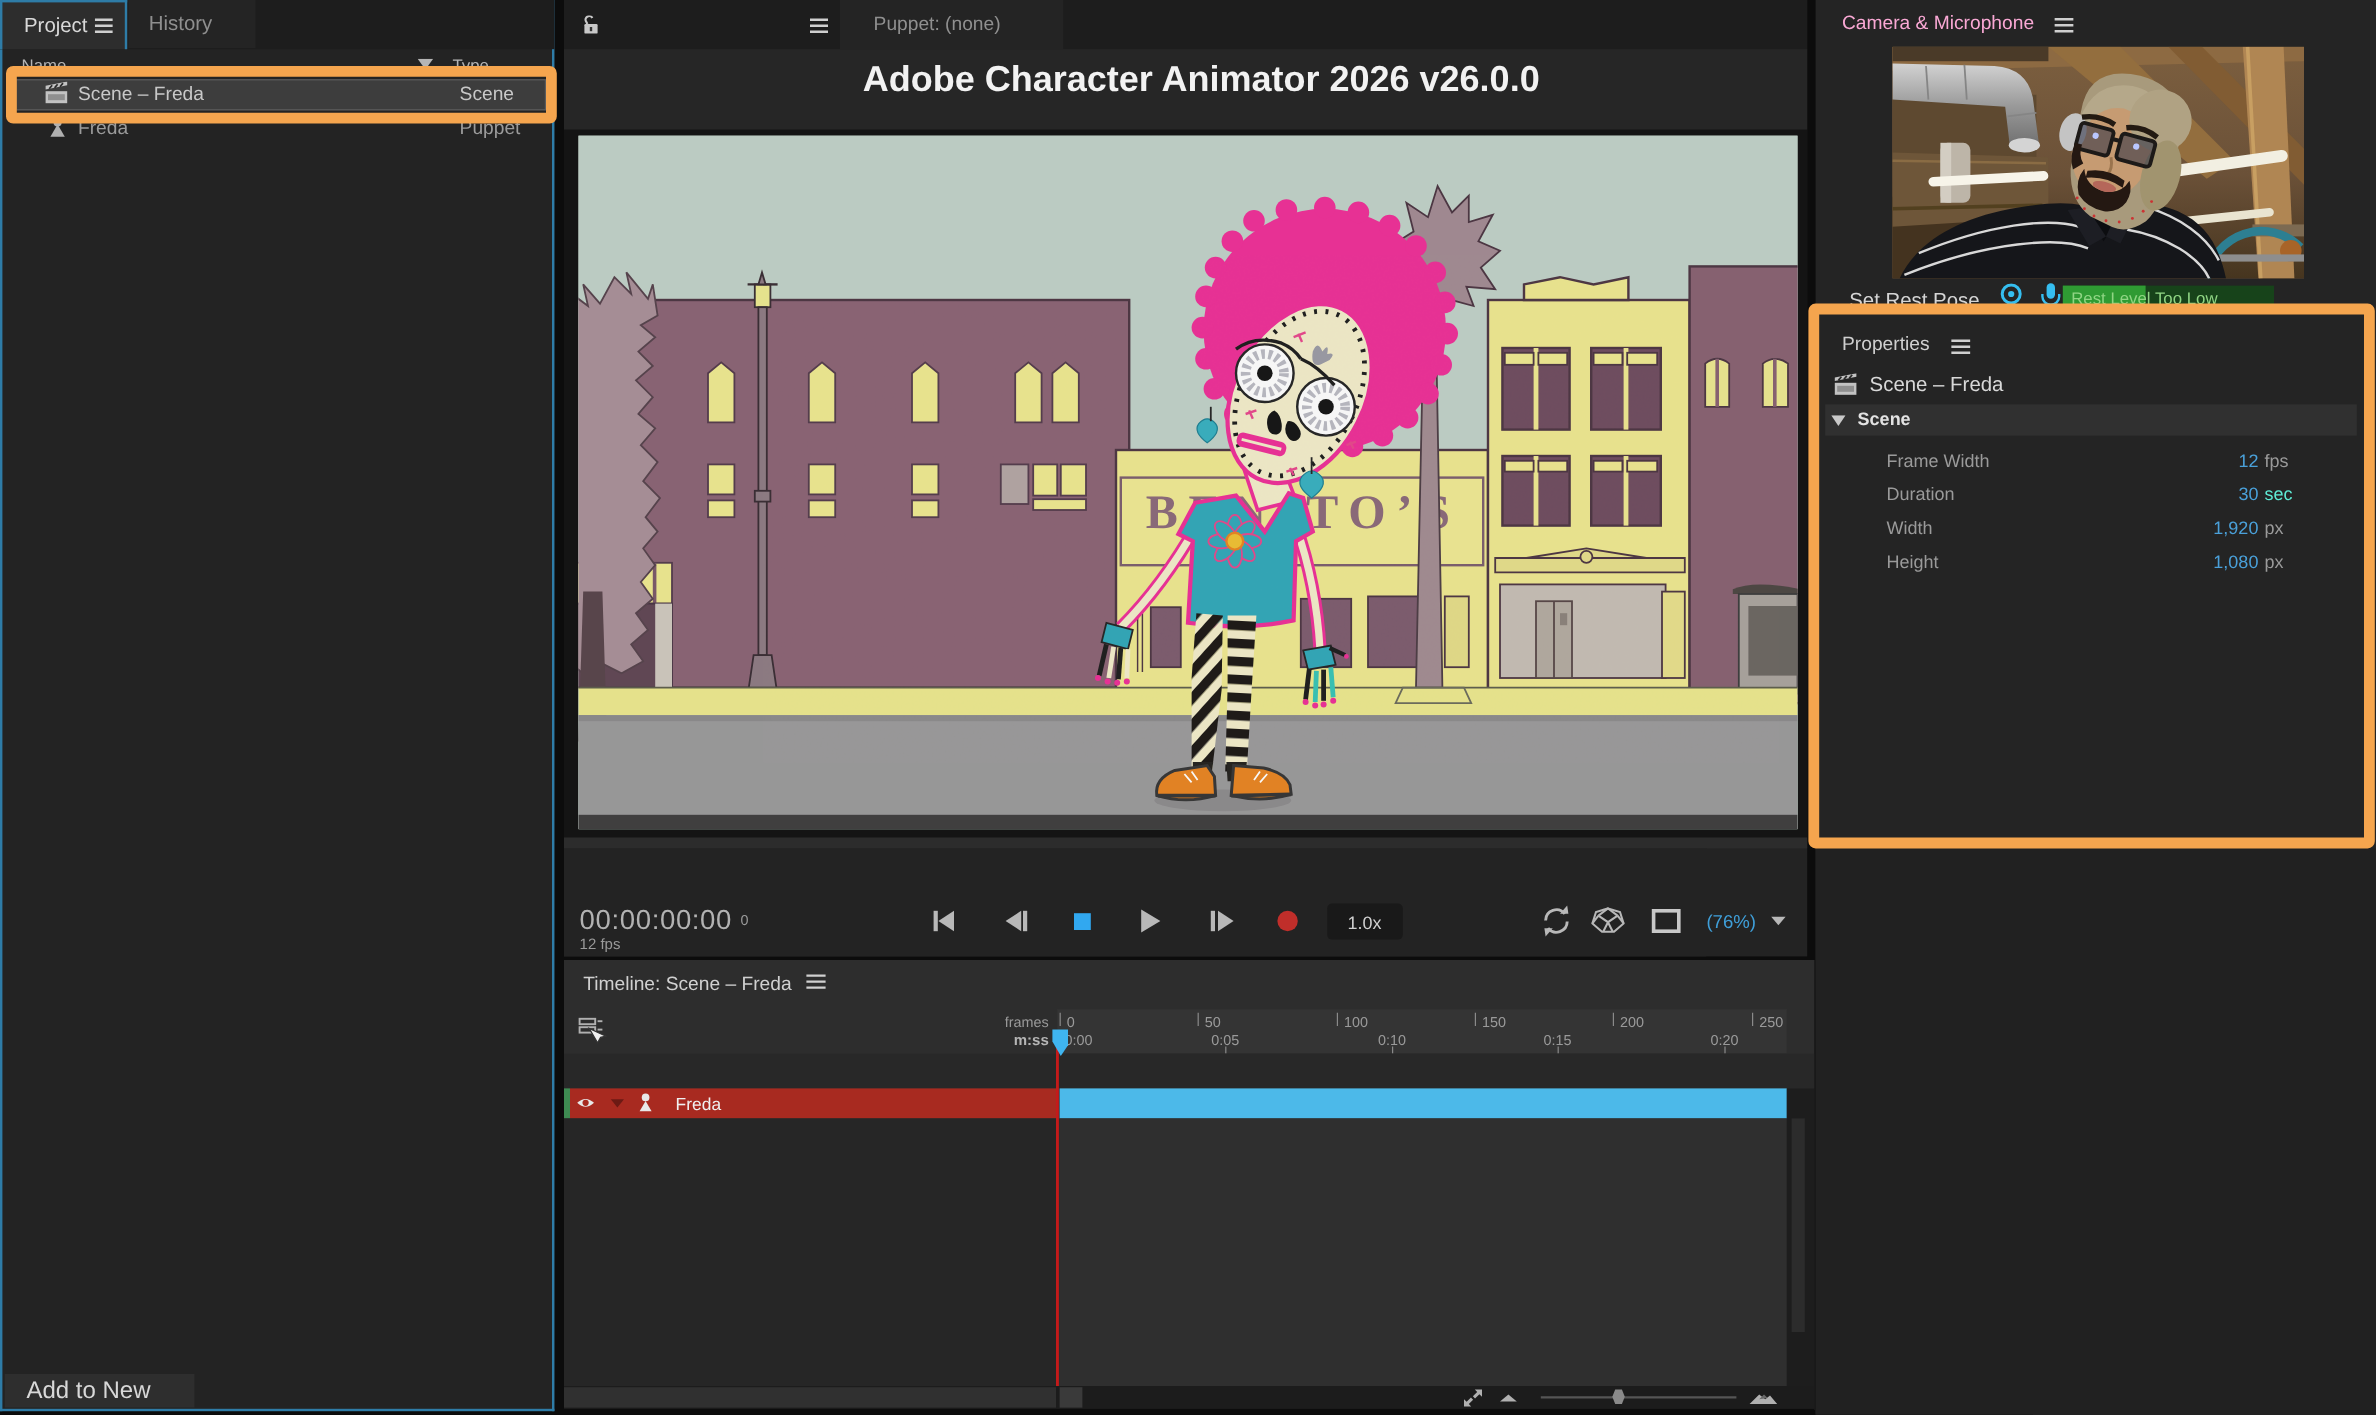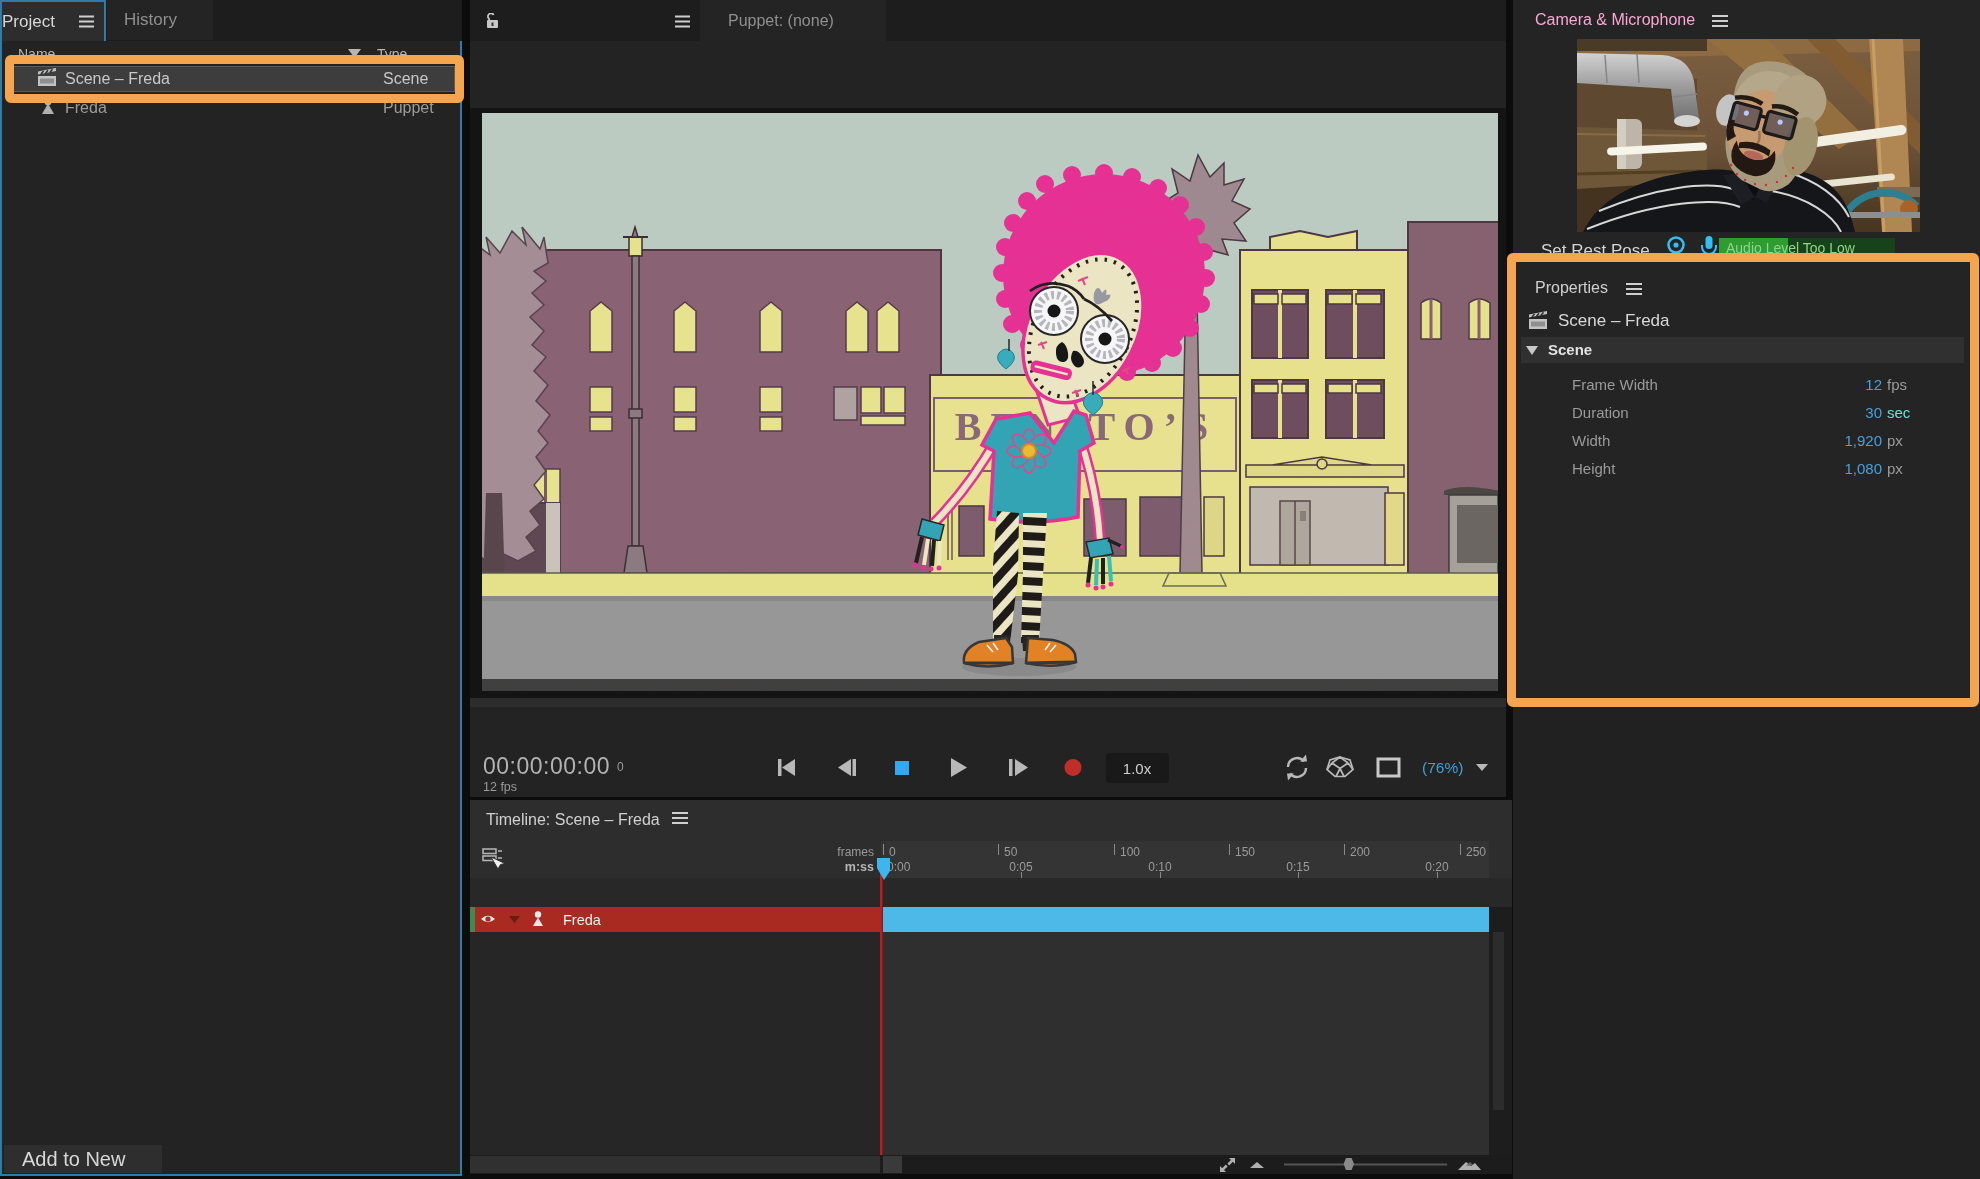--- a/index.html
+++ b/index.html
@@ -6,21 +6,21 @@
 html,body { width:1980px; height:1179px; background:#0c0c0c; overflow:hidden;
   font-family:"Liberation Sans",sans-serif; }
 .abs { position:absolute; }
 #root { position:relative; width:1980px; height:1179px; background:#0c0c0c; }
 
 #leftpanel { left:0; top:0; width:462px; height:1176px; background:#232323;
   border:2px solid #2e7ca7; border-top:none; }
 #lefttabs { left:0; top:0; width:462px; height:41px; background:#1d1d1d; }
 #tab-project { left:0; top:0; width:106px; height:41px; background:#2d2d2d;
   border:2px solid #2e7ca7; border-bottom:none; color:#d8d8d8; font-size:17px;
-  line-height:39px; }
+  line-height:39px; padding-left:18px; }
 #tab-history { left:107px; top:0; width:106px; height:40px; background:#242424;
   color:#8f8f8f; font-size:17px; line-height:40px; padding-left:17px; }
 #selrow { left:13px; top:66px; width:442px; height:26px; background:#3d3d3d; border:1px solid #5c5c5c; }
 #addbtn { left:4px; top:1145px; width:158px; height:28px; background:#2e2e2e;
   color:#d8d8d8; font-size:20px; line-height:28px; padding-left:18px; }
 
 #centerpanel { left:470px; top:0; width:1036px; height:797px; background:#232323; }
 #ctabs { left:0; top:0; width:1036px; height:41px; background:#1d1d1d; }
 #ctab1 { left:0; top:0; width:229px; height:41px; background:#151515; font-size:16px; line-height:41px; }
 #ctab2 { left:230px; top:0; width:186px; height:41px; background:#242424; color:#8f8f8f; font-size:16px; line-height:41px; padding-left:28px; }
@@ -84,20 +84,21 @@
       <rect x="6.5" y="9.5" width="2" height="3.5" fill="#333"></rect>
     </svg>
     <svg class="abs" style="left:205px;top:15px;" width="15" height="13">
         <g stroke="#cfcfcf" stroke-width="2">
           <line x1="0" y1="1.5" x2="15" y2="1.5"></line>
           <line x1="0" y1="6.5" x2="15" y2="6.5"></line>
           <line x1="0" y1="11.5" x2="15" y2="11.5"></line>
         </g>
       </svg>
     <div id="ctab2" class="abs">Puppet: (none)</div>
+    <div id="ctitle" class="abs">Adobe Character Animator 2026 v26.0.0</div>
     <div id="viewport" class="abs"></div>
     <div id="artwork" class="abs" style="left:12px;top:113px;width:1016px;height:578px;background:#bed0c6;">
 <svg width="1016" height="578" viewBox="0 0 1016 578">
 <defs>
   <pattern id="legstripe" patternUnits="userSpaceOnUse" x="0" y="0" width="16" height="15" patternTransform="rotate(3)">
     <rect x="0" y="0" width="16" height="8" fill="#191512"></rect>
     <rect x="0" y="8" width="16" height="7" fill="#f3edc9"></rect>
   </pattern>
   <pattern id="legstripe2" patternUnits="userSpaceOnUse" x="0" y="0" width="15" height="15" patternTransform="rotate(-48)">
     <rect x="0" y="0" width="15" height="8" fill="#191512"></rect>
@@ -529,21 +530,21 @@
       <path d="M 3,22 Q 12,14 21,22 Z" fill="#35bef0"></path>
     </svg>
     <svg class="abs" style="left:186px;top:235px;" width="20" height="25" viewBox="0 0 20 25">
       <rect x="6.5" y="1" width="7" height="13" rx="3.5" fill="#35bef0"></rect>
       <path d="M 3,10 v 2 a 7,7 0 0 0 14,0 v -2" fill="none" stroke="#35bef0" stroke-width="2"></path>
       <line x1="10" y1="19.5" x2="10" y2="23" stroke="#35bef0" stroke-width="2"></line>
       <line x1="5.5" y1="23.5" x2="14.5" y2="23.5" stroke="#35bef0" stroke-width="2"></line>
     </svg>
     <div class="abs" style="left:206px;top:238px;width:176px;height:20px;background:#17431a;"></div>
     <div class="abs" style="left:206px;top:238px;width:69px;height:20px;background:#2f9b33;"></div>
-    <div class="abs txt" style="left:213px;top:240px;color:#90d584;font-size:14px;">Audio Level Too Low</div>
+    <div class="abs txt" style="left:213px;top:240px;color:#90d584;font-size:14px;">Rest Level Too Low</div>
     <div class="abs txt" style="left:22px;top:279px;color:#cfcfcf;font-size:16px;">Properties</div>
     <svg class="abs" style="left:113px;top:282px;" width="16" height="14">
         <g stroke="#cfcfcf" stroke-width="2">
           <line x1="0" y1="2" x2="16" y2="2"></line>
           <line x1="0" y1="7" x2="16" y2="7"></line>
           <line x1="0" y1="12" x2="16" y2="12"></line>
         </g>
       </svg>
     <svg class="abs" style="left:15px;top:311px;" width="22" height="19" viewBox="0 0 22 19">
       <path d="M 1,6.5 L 19,3 L 19,0 L 1,3.5 Z" fill="#c2c2c2"></path>

